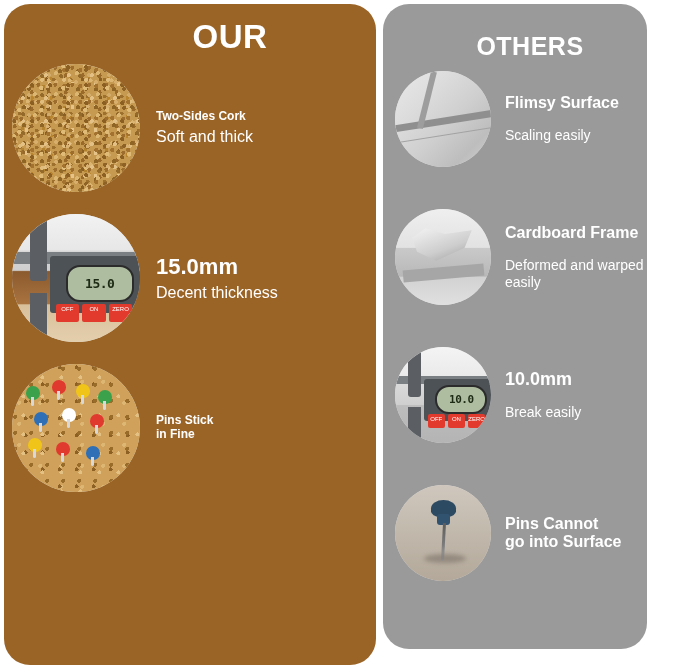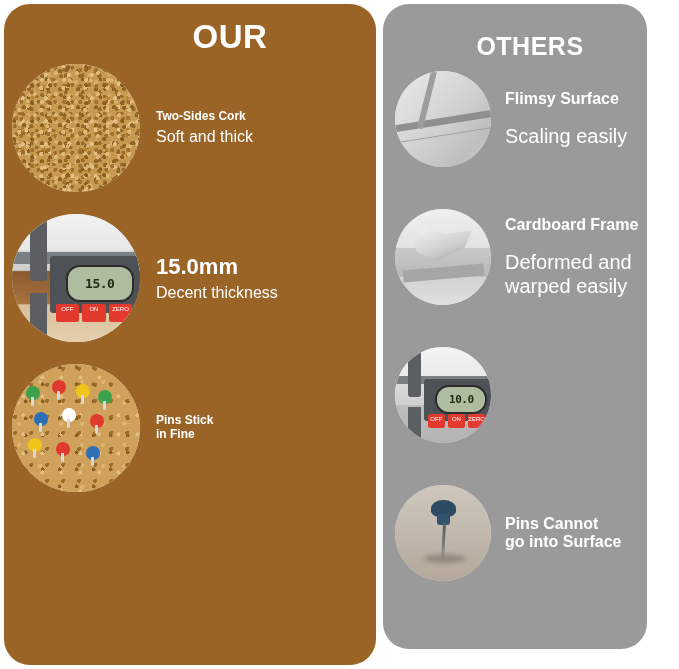--- a/index.html
+++ b/index.html
@@ -86,21 +86,21 @@
     color: #ffffff;
     line-height: 1.15;
   }
   .txt-sub {
     color: #ffffff;
     line-height: 1.2;
   }
   .our-row .txt-title { font-size: 12px; }
   .our-row .txt-sub { font-size: 16px; margin-top: 4px; }
   .other-row .txt-title { font-size: 16px; }
-  .other-row .txt-sub { font-size: 20px; margin-top: 15px; }
+  .other-row .txt-sub { font-size: 14px; margin-top: 15px; }
 
   
   
   .art-cork {
     width: 100%; height: 100%;
     background-color: #c79a52;
     background-image:
       radial-gradient(circle at 12% 18%, #8b5f22 0 2px, transparent 2px),
       radial-gradient(circle at 33% 9%, #e0bb78 0 2px, transparent 2px),
       radial-gradient(circle at 55% 22%, #9c6d2c 0 2px, transparent 2px),
@@ -410,20 +410,24 @@
             <div class="jaw jaw-bot"></div>
             <div class="body"></div>
             <div class="screen" style="font-size:11px;">10.0</div>
             <div class="btns">
               <i>OFF</i>
               <i>ON</i>
               <i>ZERO</i>
             </div>
           </div>
         </div>
+        <div>
+          <div class="txt-title" style="font-size:18px;">10.0mm</div>
+          <div class="txt-sub">Break easily</div>
+        </div>
       </div>
 
       <div class="row other-row" style="margin-top:42px;">
         <div class="thumb other-thumb">
           <div class="art-pinstuck">
             <span class="head"></span>
             <span class="neck"></span>
             <span class="needle"></span>
             <span class="shadow"></span>
           </div>

